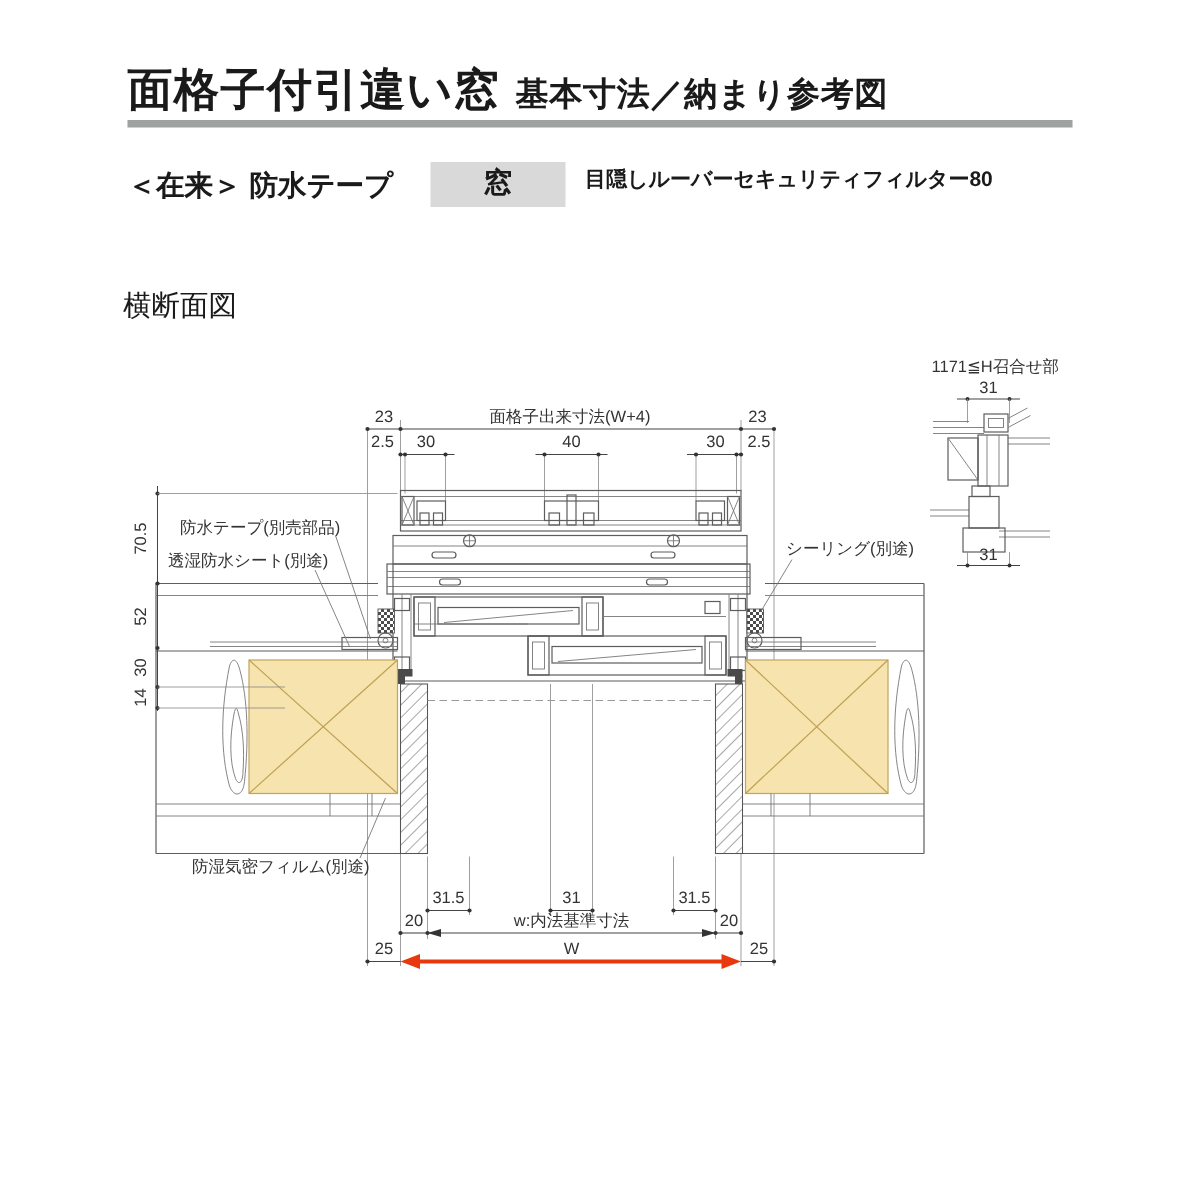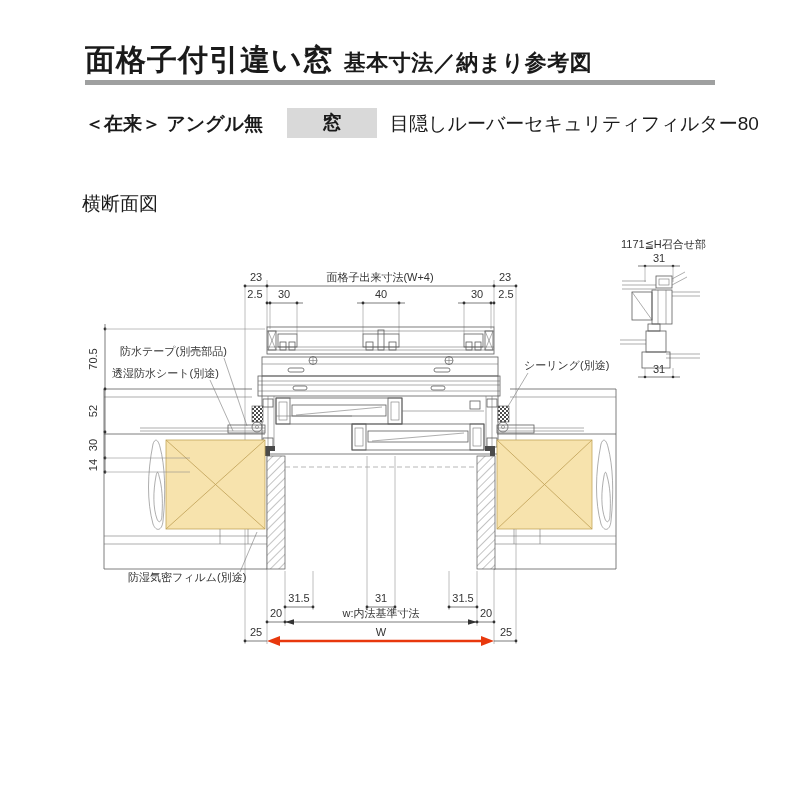--- a/index.html
+++ b/index.html
@@ -7,21 +7,21 @@
         font-family:"Liberation Sans","DejaVu Sans",sans-serif;color:#1a1a1a;margin-top:24px;}
   
   .title{position:absolute;left:85px;top:16px;white-space:nowrap;}
   .title .main{font-size:30px;font-weight:900;letter-spacing:1px;}
   .title .sub{font-size:22px;font-weight:900;margin-left:10px;letter-spacing:.5px;}
   .title-rule{position:absolute;left:85px;top:56px;width:630px;height:5px;background:#9fa0a0;}
   .spec-row{position:absolute;left:0;top:84px;height:30px;}
   .spec-prefix{position:absolute;left:85px;top:3px;font-size:19px;font-weight:600;white-space:nowrap;}
   .spec-box{position:absolute;left:287px;top:0;width:90px;height:30px;background:#d9d9d9;
             font-size:19px;font-weight:600;text-align:center;line-height:30px;}
-  .spec-product{position:absolute;left:390px;top:3px;font-size:19px;font-weight:400;white-space:nowrap;}
+  .spec-product{position:absolute;left:390px;top:3px;font-size:14px;font-weight:700;white-space:nowrap;}
   .section-label{position:absolute;left:82px;top:167px;font-size:19px;font-weight:500;}
   
   svg{position:absolute;left:0;top:0;}
   svg text{font-family:"Liberation Sans","DejaVu Sans",sans-serif;fill:#333;font-size:11px;}
   .geo{stroke:#5d5d5d;stroke-width:.8;fill:none;}
   .geo-thin{stroke:#777;stroke-width:.6;fill:none;}
   .dim{stroke:#444;stroke-width:.7;fill:none;}
   .ext{stroke:#8a8a8a;stroke-width:.55;fill:none;}
   .tick{fill:#333;}
   .woodx{stroke:#bfa055;stroke-width:.8;fill:none;}
@@ -30,21 +30,21 @@
 <body>
 
 <div class="page">
 
   <div class="title">
     <span class="main">面格子付引違い窓</span><span class="sub">基本寸法／納まり参考図</span>
   </div>
   <div class="title-rule"></div>
 
   <div class="spec-row">
-    <span class="spec-prefix">＜在来＞ アングル無</span>
+    <span class="spec-prefix">＜在来＞ 防水テープ</span>
     <span class="spec-box">窓</span>
     <span class="spec-product">目隠しルーバーセキュリティフィルター80</span>
   </div>
 
   <div class="section-label">横断面図</div>
 
   <svg width="800" height="800" viewBox="0 0 800 800">
     <defs>
       <pattern id="hatch" width="6" height="6" patternUnits="userSpaceOnUse" patternTransform="rotate(45)">
         <rect width="6" height="6" fill="#fff"></rect>

